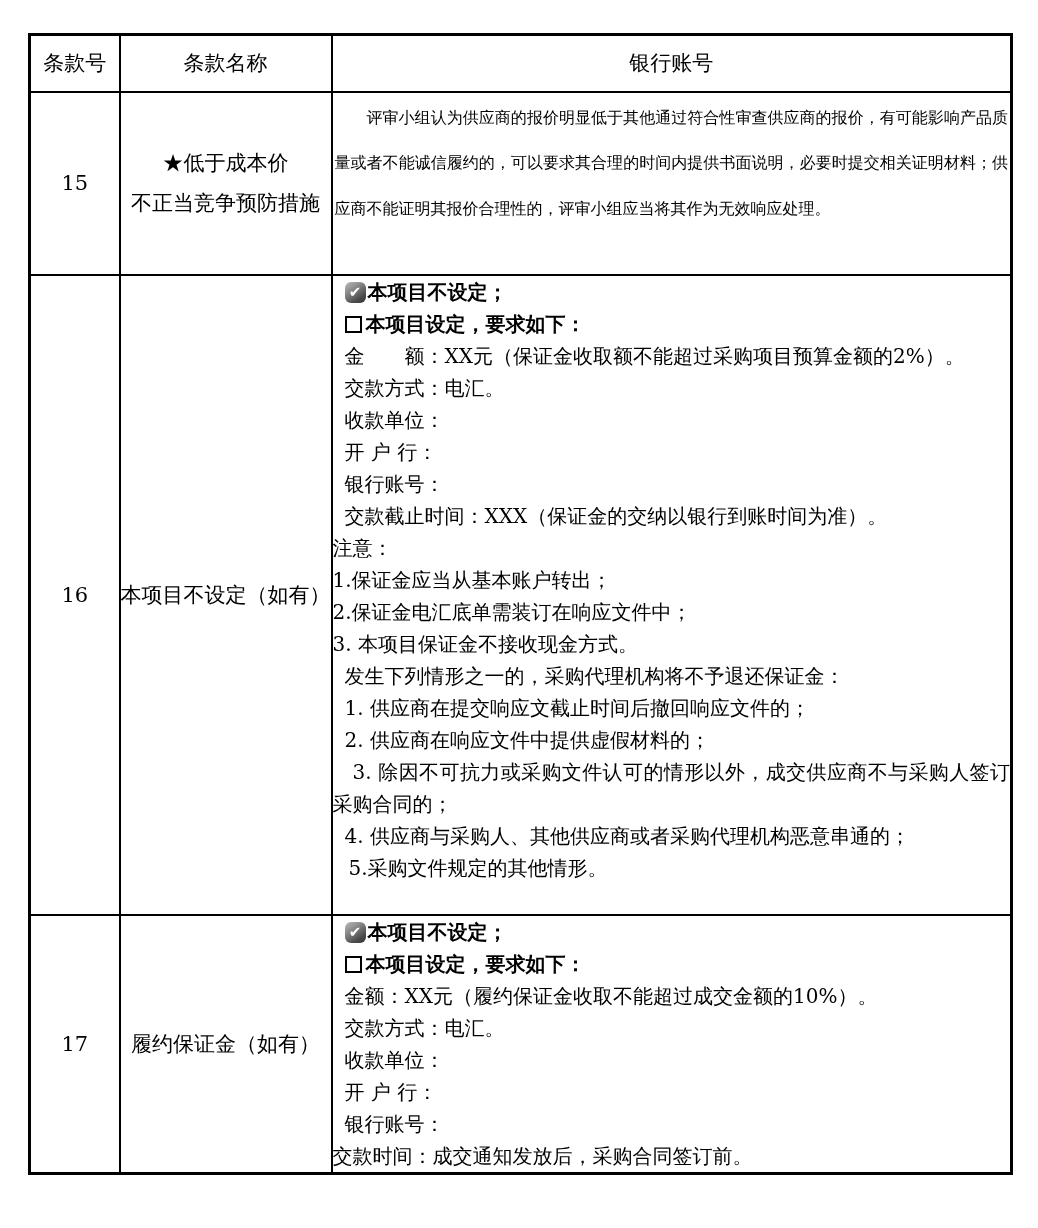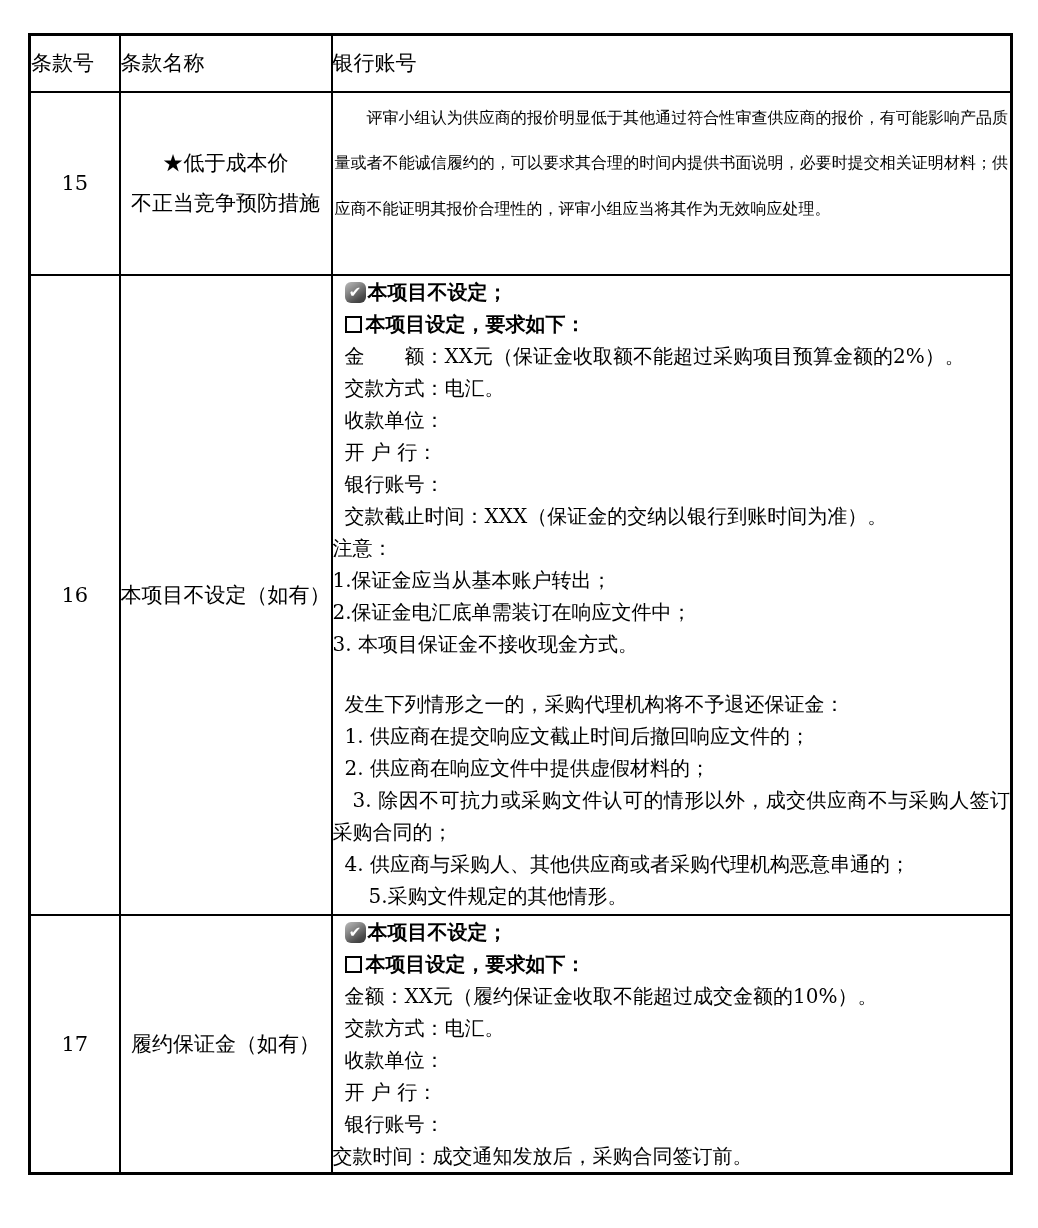--- a/index.html
+++ b/index.html
@@ -27,21 +27,21 @@
   col.c-desc { width: 680px; }
 
   thead tr { height: 57px; }
   tbody tr:nth-child(1) { height: 183px; }
   tbody tr:nth-child(2) { height: 640px; }
   tbody tr:nth-child(3) { height: 253px; }
 
   th.hdr {
     font-weight: normal;
     font-size: 21px;
-    text-align: left;
+    text-align: center;
     vertical-align: middle;
   }
   td.num-cell, td.name-cell {
     text-align: center;
     vertical-align: middle;
     font-size: 21px;
   }
   td.name-cell .name-line { line-height: 40px; }
   td.desc-cell {
     vertical-align: top;
@@ -49,22 +49,22 @@
     padding: 3px 8px 3px 6px;
   }
 
   .line { line-height: 32px; min-height: 32px; }
   .line.bold {
     font-weight: bold;
     font-family: "Liberation Sans", "DejaVu Sans", sans-serif;
     font-size: 20px;
   }
   .ind1 { padding-left: 12px; }
-  .ind2 { padding-left: 36px; }
-  .gap  { margin-top: 28px; }
+  .ind2 { padding-left: 16px; }
+  .gap  { }
   .hang { text-indent: 20px; text-align: justify; }
   .para {
     text-indent: 2em;
     text-align: justify;
     line-height: 45.5px;
     font-size: 16px;
     padding: 2px 2px 0 2px;
   }
 
   

